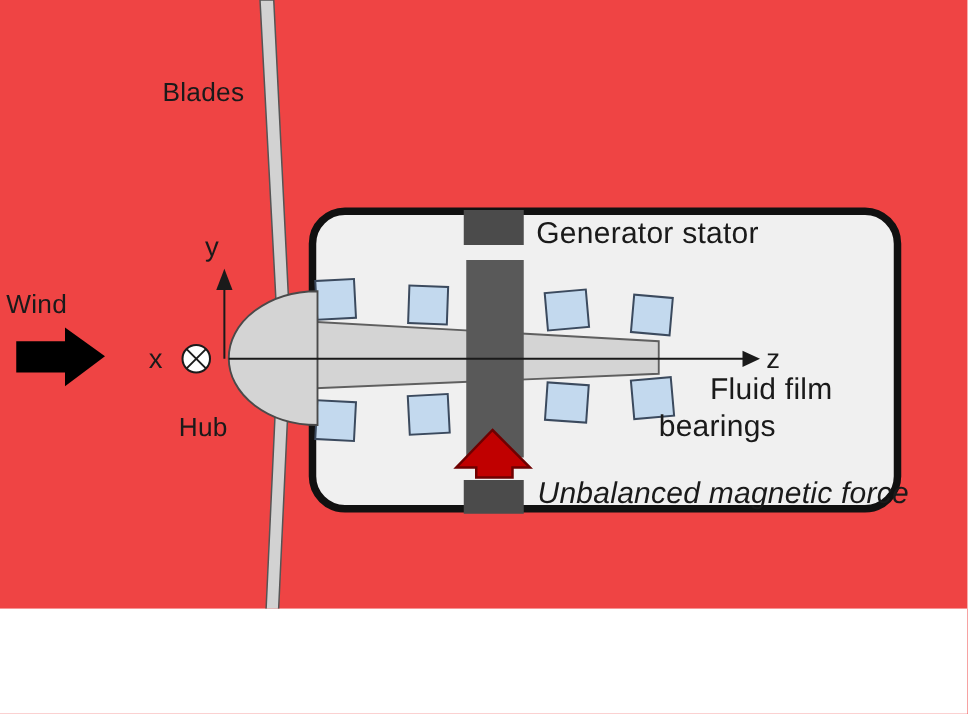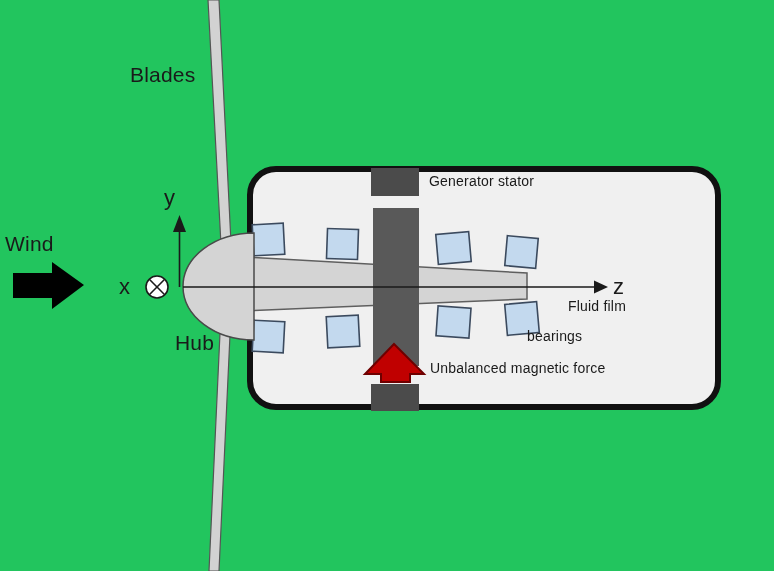--- a/index.html
+++ b/index.html
@@ -1,32 +1,32 @@
 <!DOCTYPE html>
 <html style="--nacelle-fill: #f0f0f0; --nacelle-border: #111111; --shaft-fill: #d4d4d4; --blade-fill: #d2d2d2; --stator-fill: #4b4b4b; --rotor-fill: #595959; --bearing-fill: #c3d9ee; --bearing-border: #3b4a5e; --force-arrow-red: #c00000; --wind-arrow: #000000;"><head>
 <meta charset="utf-8">
 <style>
   html,body{margin:0;padding:0;background:#ffffff;}
   #stage{
     position:relative;
-    width:774px;height:571px;
-    background:#22c55e;
+    width:774px;height:487px;
+    background:#ef4444;
     font-family:"Liberation Sans", sans-serif;
     overflow:hidden;
   }
   svg{position:absolute;left:0;top:0;}
   .label{
     position:absolute;
     color:#1a1a1a;
     line-height:1.05;
     white-space:nowrap;
     letter-spacing:0.2px;
   }
   .lbl-21{font-size:21px;}
-  .lbl-20{font-size:14px;text-align:center;}
+  .lbl-20{font-size:24px;text-align:center;}
   .axis-lbl{font-size:22px;}
   .nacelle{fill:var(--nacelle-fill,#f0f0f0);stroke:var(--nacelle-border,#111);stroke-width:6;}
   .shaftfill{fill:var(--shaft-fill,#d4d4d4);stroke:#5f5f5f;stroke-width:1.5;}
   .hubfill{fill:var(--shaft-fill,#d4d4d4);stroke:#4a4a4a;stroke-width:1.5;}
   .bladefill{fill:var(--blade-fill,#d2d2d2);stroke:#555;stroke-width:1.2;}
   .statorfill{fill:var(--stator-fill,#4b4b4b);}
   .rotorfill{fill:var(--rotor-fill,#595959);}
   .bearing{fill:var(--bearing-fill,#c3d9ee);stroke:var(--bearing-border,#3b4a5e);stroke-width:1.6;}
   .forcearrow{fill:var(--force-arrow-red,#c00000);stroke:#6e0000;stroke-width:2;}
   .windarrow{fill:var(--wind-arrow,#000);}
@@ -78,30 +78,30 @@
       <circle cx="157" cy="287" r="11" fill="#ffffff" stroke="#1a1a1a" stroke-width="1.6"></circle>
       <line x1="149.3" y1="279.3" x2="164.7" y2="294.7" stroke="#1a1a1a" stroke-width="1.6"></line>
       <line x1="164.7" y1="279.3" x2="149.3" y2="294.7" stroke="#1a1a1a" stroke-width="1.6"></line>
     </g>
   </svg>
 
   <div class="label lbl-21" style="left:130px;top:64px;">Blades</div>
 
   <div class="label lbl-21" style="left:5px;top:233px;">Wind</div>
 
-  <div class="label lbl-21" style="left:143px;top:332px;margin-left:32px;">Hub</div>
+  <div class="label lbl-21" style="left:143px;top:332px;">Hub</div>
 
   <div class="label axis-lbl" style="left:119px;top:275px;">x</div>
 
   <div class="label axis-lbl" style="left:164px;top:186px;">y</div>
 
   <div class="label axis-lbl" style="left:613px;top:275px;">z</div>
 
   <div class="label lbl-20" style="left:429px;top:174px;">Generator stator</div>
 
 
   <div class="label lbl-20" style="left:568px;top:299px;">Fluid film</div>
 
   <div class="label lbl-20" style="left:527px;top:329px;">bearings</div>
 
-  <div class="label lbl-20" style="left:430px;top:361px;">Unbalanced magnetic force</div>
+  <div class="label lbl-20" style="left:430px;top:382px;font-style:italic;">Unbalanced magnetic force</div>
 
 </div>
 
 </body></html>

